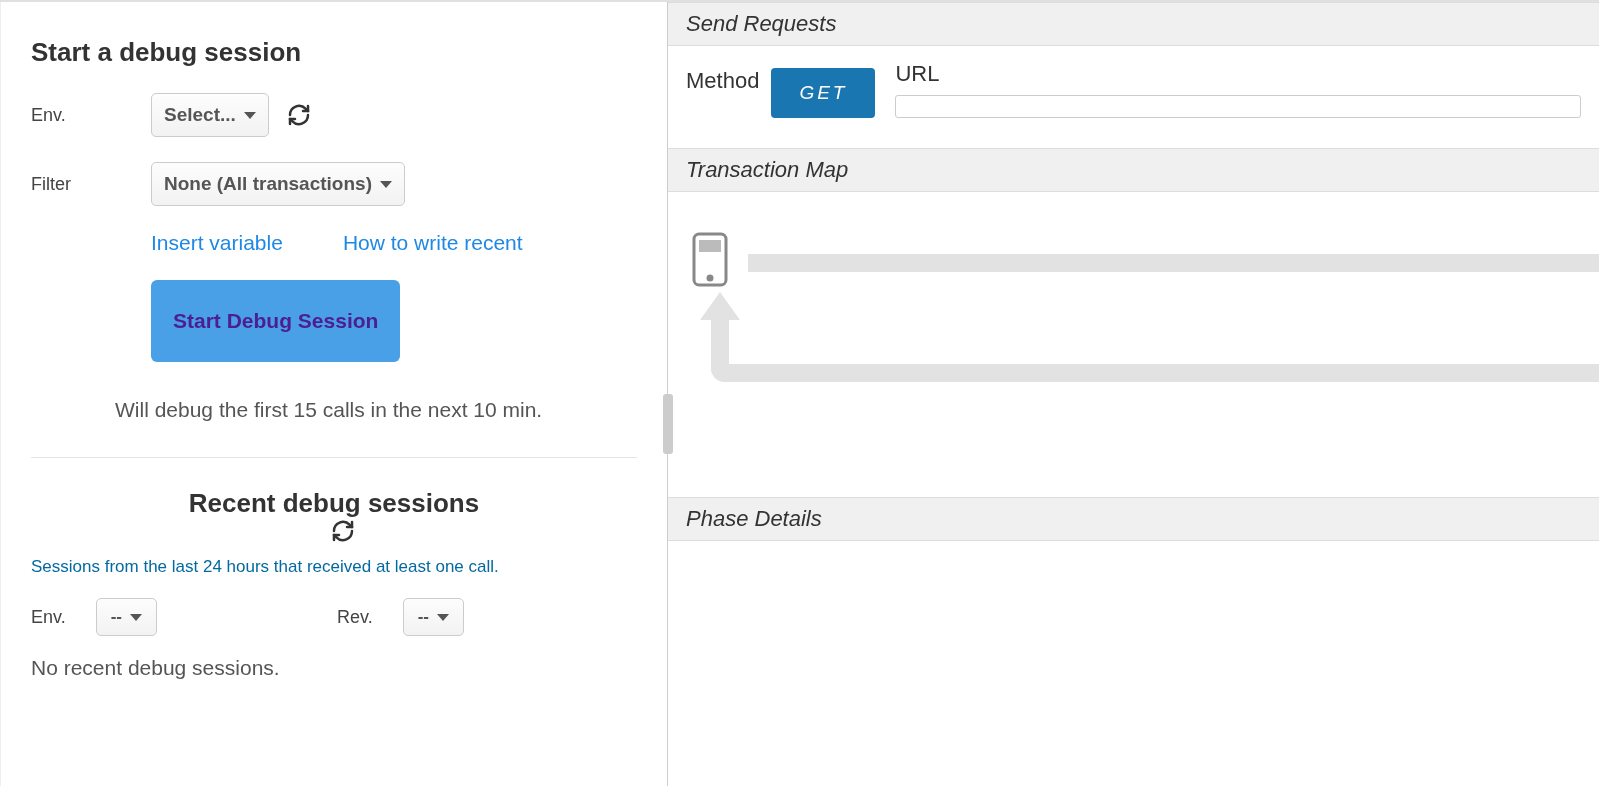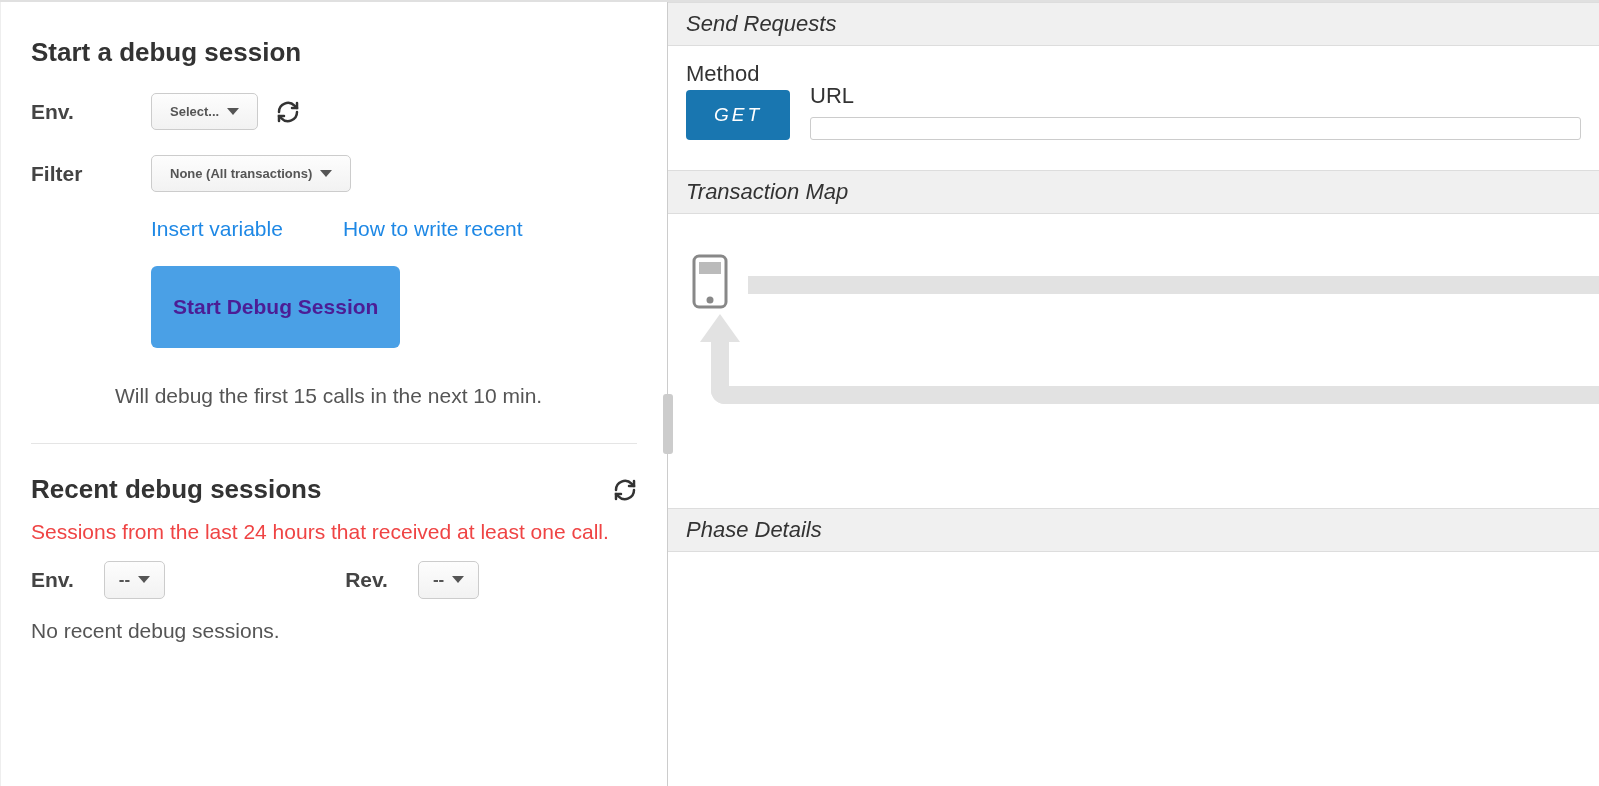--- a/index.html
+++ b/index.html
@@ -36,33 +36,33 @@
     color: #333;
     margin-bottom: 25px;
   }
   .form-row {
     display: flex;
     align-items: center;
     margin-bottom: 25px;
   }
   .form-label {
     width: 120px;
-    font-size: 21px;
-    font-weight: 700;
+    font-size: 18px;
+    font-weight: 400;
     color: #444;
   }
   .dropdown {
     display: inline-flex;
     align-items: center;
     gap: 8px;
-    padding: 10px 18px;
+    padding: 10px 12px;
     background: linear-gradient(#fdfdfd, #f2f2f2);
     border: 1px solid #ccc;
     border-radius: 5px;
-    font-size: 13px;
+    font-size: 19px;
     font-weight: 700;
     color: #555;
     cursor: pointer;
   }
   .dropdown-small {
     padding: 8px 14px;
     font-size: 17px;
   }
   .caret {
     width: 0; height: 0;
@@ -111,27 +111,28 @@
   .divider {
     border: none;
     border-top: 1px solid #e5e5e5;
     margin: 0 0 30px 0;
   }
   .recent-header {
     display: flex;
     justify-content: space-between;
     align-items: center;
     margin-bottom: 10px;
+    flex-direction: column;
   }
   .recent-header h2 { margin-bottom: 0; }
   .subtext {
-    font-size: 21px;
-    color: #ef4444;
+    font-size: 17px;
+    color: #0369a1;
     line-height: 1.6;
-    margin-bottom: 12px;
+    margin-bottom: 18px;
   }
   .recent-filters {
     display: flex;
     align-items: center;
     gap: 30px;
     margin-bottom: 20px;
   }
   .recent-filters .form-label { width: auto; }
   .no-sessions {
     font-size: 21px;
@@ -146,21 +147,21 @@
     font-size: 22px;
     color: #333;
     font-style: italic;
   }
   .send-body {
     padding: 15px 18px 30px 18px;
     display: flex;
     gap: 20px;
     align-items: flex-end;
   }
-  .method-col { display: flex; flex-direction: column; gap: 3px; }
+  .method-col { display: flex; gap: 12px; }
   .url-col { flex: 1; display: flex; flex-direction: column; gap: 8px; }
   .col-label {
     font-size: 22px;
     color: #333;
   }
   .method-btn {
     background: #1976b0;
     color: #fff;
     font-size: 19px;
     letter-spacing: 3px;

